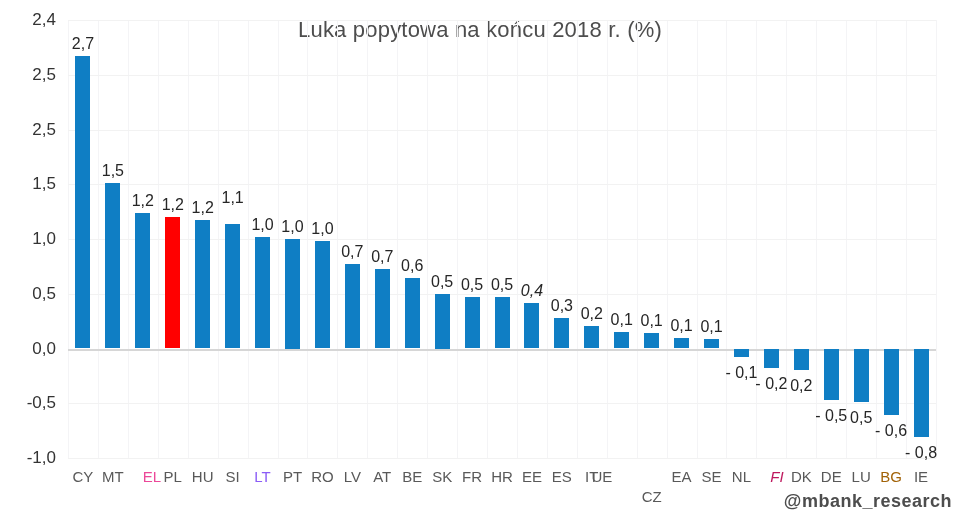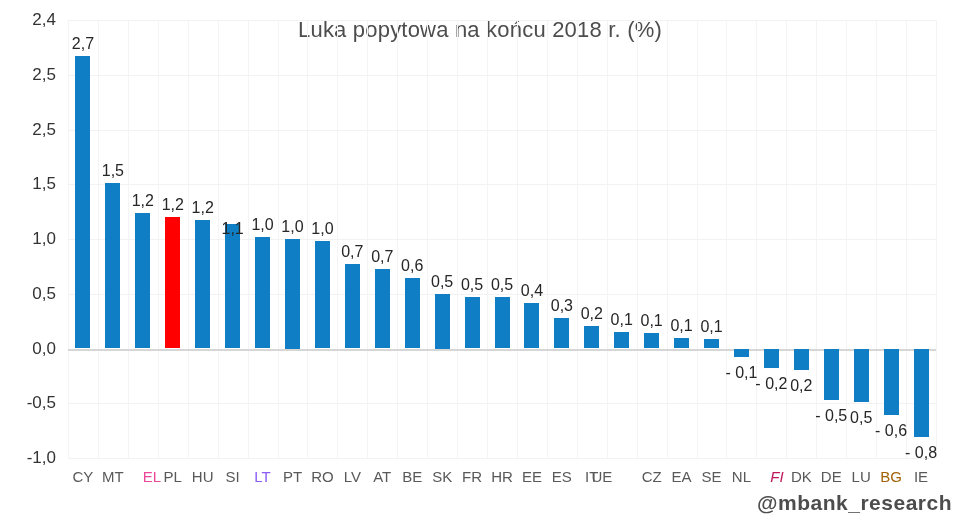--- a/index.html
+++ b/index.html
@@ -23,21 +23,21 @@
   .ytick{
     position:absolute;left:4px;width:52px;text-align:right;
     font-size:17px;color:#333;height:20px;line-height:20px;
   }
   .xlabel{
     position:absolute;top:468px;height:18px;text-align:center;
     font-size:15px;color:#595959;line-height:18px;
   }
   .watermark{
     position:absolute;top:491px;right:8px;
-    font-size:21px;font-weight:bold;color:#4d4d4d;letter-spacing:0.5px;
+    font-size:18px;font-weight:bold;color:#4d4d4d;letter-spacing:0.5px;
   }
 </style>
 </head>
 <body>
 
 <div id="chart">
   <div class="title">Luka popytowa na końcu 2018 r. (%)</div>
   <div id="yaxis">
       <div class="ytick" style="top: 10px; color: rgb(51, 51, 51);">2,4</div>
       <div class="ytick" style="top: 64.75px; color: rgb(51, 51, 51);">2,5</div>
@@ -93,41 +93,41 @@
       <div class="vlabel" style="left: -11.0345px; top: 15.135px; color: rgb(38, 38, 38);">2,7</div>
       <div class="bar" style="left: 37.3966px; height: 165.345px; top: 163.155px; background: rgb(15, 126, 196);"></div>
       <div class="vlabel" style="left: 18.8966px; top: 142.155px; color: rgb(38, 38, 38);">1,5</div>
       <div class="bar" style="left: 67.3276px; height: 135.78px; top: 192.72px; background: rgb(15, 126, 196);"></div>
       <div class="vlabel" style="left: 48.8276px; top: 171.72px; color: rgb(38, 38, 38);">1,2</div>
       <div class="bar" style="left: 97.2586px; height: 131.4px; top: 197.1px; background: rgb(255, 0, 0);"></div>
       <div class="vlabel" style="left: 78.7586px; top: 176.1px; color: rgb(38, 38, 38);">1,2</div>
       <div class="bar" style="left: 127.19px; height: 128.115px; top: 200.385px; background: rgb(15, 126, 196);"></div>
       <div class="vlabel" style="left: 108.69px; top: 179.385px; color: rgb(38, 38, 38);">1,2</div>
       <div class="bar" style="left: 157.121px; height: 124.83px; top: 203.67px; background: rgb(15, 126, 196);"></div>
-      <div class="vlabel" style="left: 138.621px; top: 200px; color: rgb(38, 38, 38);">1,1</div>
+      <div class="vlabel" style="left: 138.621px; top: 169px; color: rgb(38, 38, 38);">1,1</div>
       <div class="bar" style="left: 187.052px; height: 111.69px; top: 216.81px; background: rgb(15, 126, 196);"></div>
       <div class="vlabel" style="left: 168.552px; top: 195.81px; color: rgb(38, 38, 38);">1,0</div>
       <div class="bar" style="left: 216.983px; height: 109.5px; top: 219px; background: rgb(15, 126, 196);"></div>
       <div class="vlabel" style="left: 198.483px; top: 198px; color: rgb(38, 38, 38);">1,0</div>
       <div class="bar" style="left: 246.914px; height: 107.31px; top: 221.19px; background: rgb(15, 126, 196);"></div>
       <div class="vlabel" style="left: 228.414px; top: 200.19px; color: rgb(38, 38, 38);">1,0</div>
       <div class="bar" style="left: 276.845px; height: 84.315px; top: 244.185px; background: rgb(15, 126, 196);"></div>
       <div class="vlabel" style="left: 258.345px; top: 223.185px; color: rgb(38, 38, 38);">0,7</div>
       <div class="bar" style="left: 306.776px; height: 79.935px; top: 248.565px; background: rgb(15, 126, 196);"></div>
       <div class="vlabel" style="left: 288.276px; top: 227.565px; color: rgb(38, 38, 38);">0,7</div>
       <div class="bar" style="left: 336.707px; height: 70.08px; top: 258.42px; background: rgb(15, 126, 196);"></div>
       <div class="vlabel" style="left: 318.207px; top: 237.42px; color: rgb(38, 38, 38);">0,6</div>
       <div class="bar" style="left: 366.638px; height: 54.75px; top: 273.75px; background: rgb(15, 126, 196);"></div>
       <div class="vlabel" style="left: 348.138px; top: 252.75px; color: rgb(38, 38, 38);">0,5</div>
       <div class="bar" style="left: 396.569px; height: 51.465px; top: 277.035px; background: rgb(15, 126, 196);"></div>
       <div class="vlabel" style="left: 378.069px; top: 256.035px; color: rgb(38, 38, 38);">0,5</div>
       <div class="bar" style="left: 426.5px; height: 51.465px; top: 277.035px; background: rgb(15, 126, 196);"></div>
       <div class="vlabel" style="left: 408px; top: 256.035px; color: rgb(38, 38, 38);">0,5</div>
       <div class="bar" style="left: 456.431px; height: 45.99px; top: 282.51px; background: rgb(15, 126, 196);"></div>
-      <div class="vlabel" style="left: 437.931px; top: 261.51px; color: rgb(38, 38, 38);">0,4</div>
+      <div class="vlabel" style="left: 437.931px; top: 261.51px; color: rgb(38, 38, 38); font-style: italic;">0,4</div>
       <div class="bar" style="left: 486.362px; height: 30.66px; top: 297.84px; background: rgb(15, 126, 196);"></div>
       <div class="vlabel" style="left: 467.862px; top: 276.84px; color: rgb(38, 38, 38);">0,3</div>
       <div class="bar" style="left: 516.293px; height: 22.995px; top: 305.505px; background: rgb(15, 126, 196);"></div>
       <div class="vlabel" style="left: 497.793px; top: 284.505px; color: rgb(38, 38, 38);">0,2</div>
       <div class="bar" style="left: 546.224px; height: 16.425px; top: 312.075px; background: rgb(15, 126, 196);"></div>
       <div class="vlabel" style="left: 527.724px; top: 291.075px; color: rgb(38, 38, 38);">0,1</div>
       <div class="bar" style="left: 576.155px; height: 15.33px; top: 313.17px; background: rgb(15, 126, 196);"></div>
       <div class="vlabel" style="left: 557.655px; top: 292.17px; color: rgb(38, 38, 38);">0,1</div>
       <div class="bar" style="left: 606.086px; height: 10.95px; top: 317.55px; background: rgb(15, 126, 196);"></div>
       <div class="vlabel" style="left: 587.586px; top: 296.55px; color: rgb(38, 38, 38);">0,1</div>
@@ -161,21 +161,21 @@
       <div class="xlabel" style="left: 337.379px; width: 29.931px; color: rgb(89, 89, 89);">LV</div>
       <div class="xlabel" style="left: 367.31px; width: 29.931px; color: rgb(89, 89, 89);">AT</div>
       <div class="xlabel" style="left: 397.241px; width: 29.931px; color: rgb(89, 89, 89);">BE</div>
       <div class="xlabel" style="left: 427.172px; width: 29.931px; color: rgb(89, 89, 89);">SK</div>
       <div class="xlabel" style="left: 457.103px; width: 29.931px; color: rgb(89, 89, 89);">FR</div>
       <div class="xlabel" style="left: 487.034px; width: 29.931px; color: rgb(89, 89, 89);">HR</div>
       <div class="xlabel" style="left: 516.966px; width: 29.931px; color: rgb(89, 89, 89);">EE</div>
       <div class="xlabel" style="left: 546.897px; width: 29.931px; color: rgb(89, 89, 89);">ES</div>
       <div class="xlabel" style="left: 576.828px; width: 29.931px; color: rgb(89, 89, 89);">IT</div>
       <div class="xlabel" style="left: 587px; width: 29.931px; color: rgb(89, 89, 89);">UE</div>
-      <div class="xlabel" style="left: 636.69px; width: 29.931px; color: rgb(89, 89, 89);">CZ</div>
+      <div class="xlabel" style="left: 636.69px; width: 29.931px; color: rgb(89, 89, 89); margin-top: 20px;">CZ</div>
       <div class="xlabel" style="left: 666.621px; width: 29.931px; color: rgb(89, 89, 89);">EA</div>
       <div class="xlabel" style="left: 696.552px; width: 29.931px; color: rgb(89, 89, 89);">SE</div>
       <div class="xlabel" style="left: 726.483px; width: 29.931px; color: rgb(89, 89, 89);">NL</div>
       <div class="xlabel" style="left: 762px; width: 29.931px; color: #be185d; font-style: italic;">FI</div>
       <div class="xlabel" style="left: 786.345px; width: 29.931px; color: rgb(89, 89, 89);">DK</div>
       <div class="xlabel" style="left: 816.276px; width: 29.931px; color: rgb(89, 89, 89);">DE</div>
       <div class="xlabel" style="left: 846.207px; width: 29.931px; color: rgb(89, 89, 89);">LU</div>
       <div class="xlabel" style="left: 876.138px; width: 29.931px; color: #a16207;">BG</div>
       <div class="xlabel" style="left: 906.069px; width: 29.931px; color: rgb(89, 89, 89);">IE</div>
     </div>

